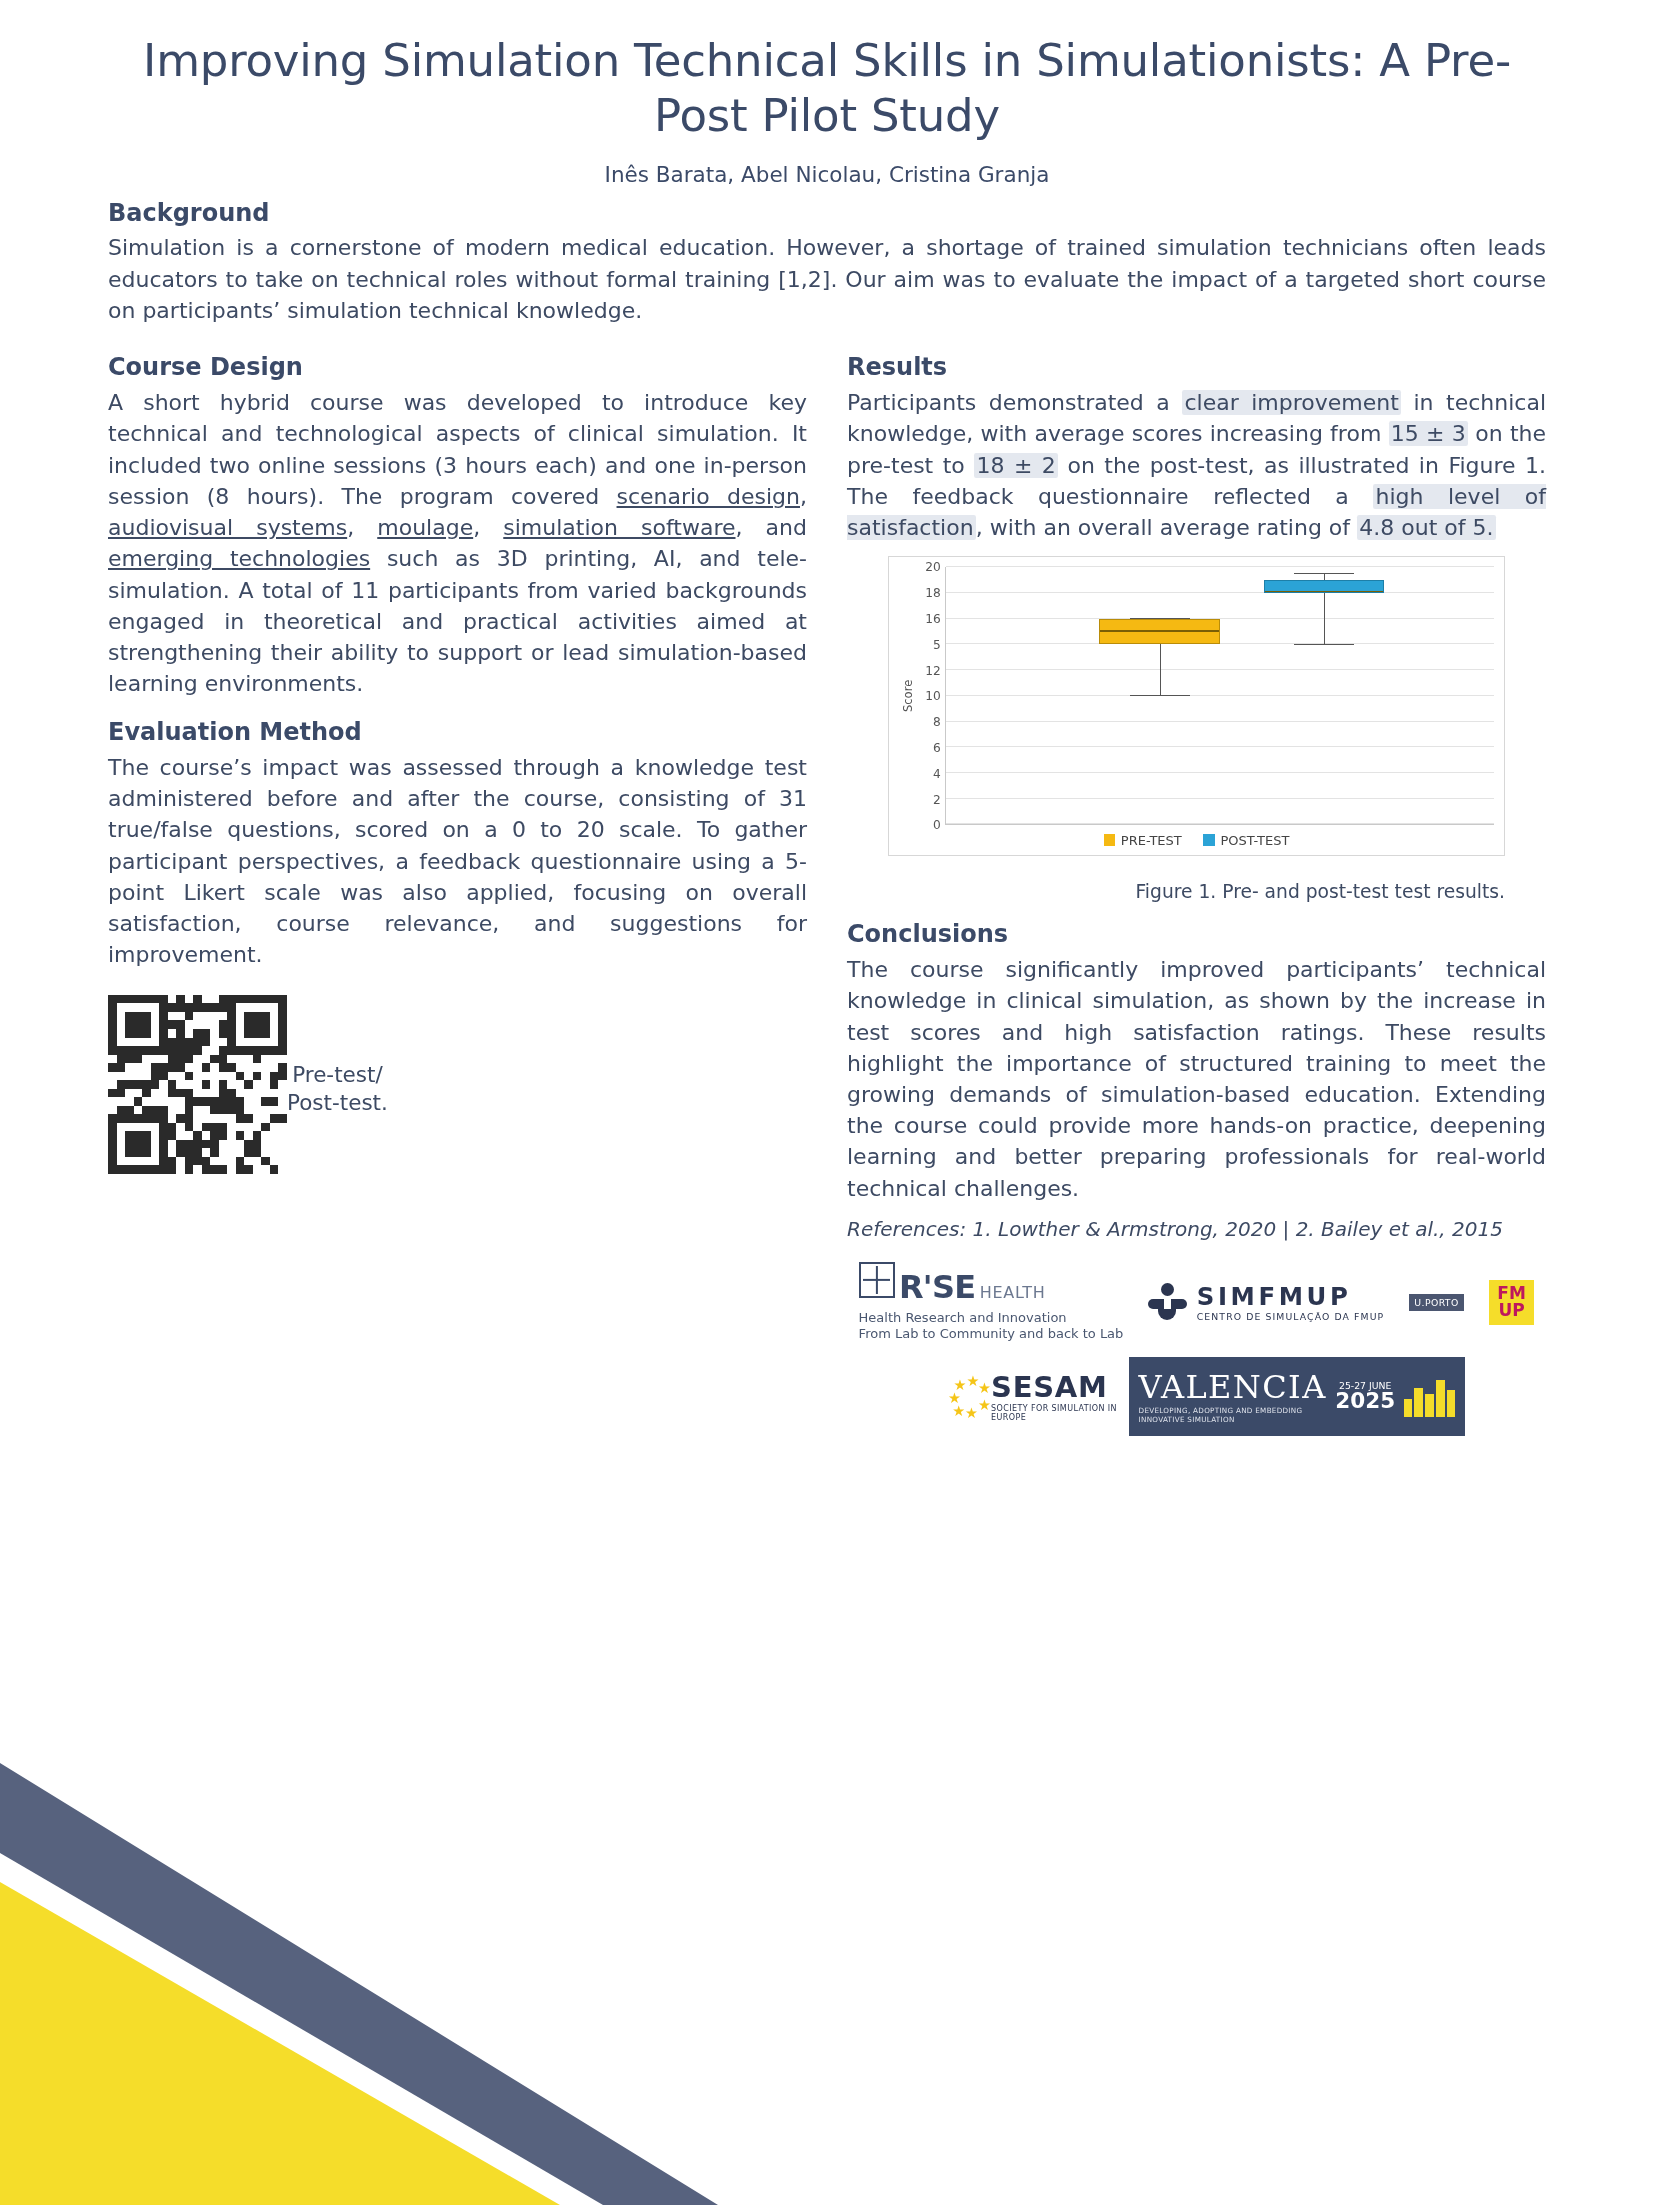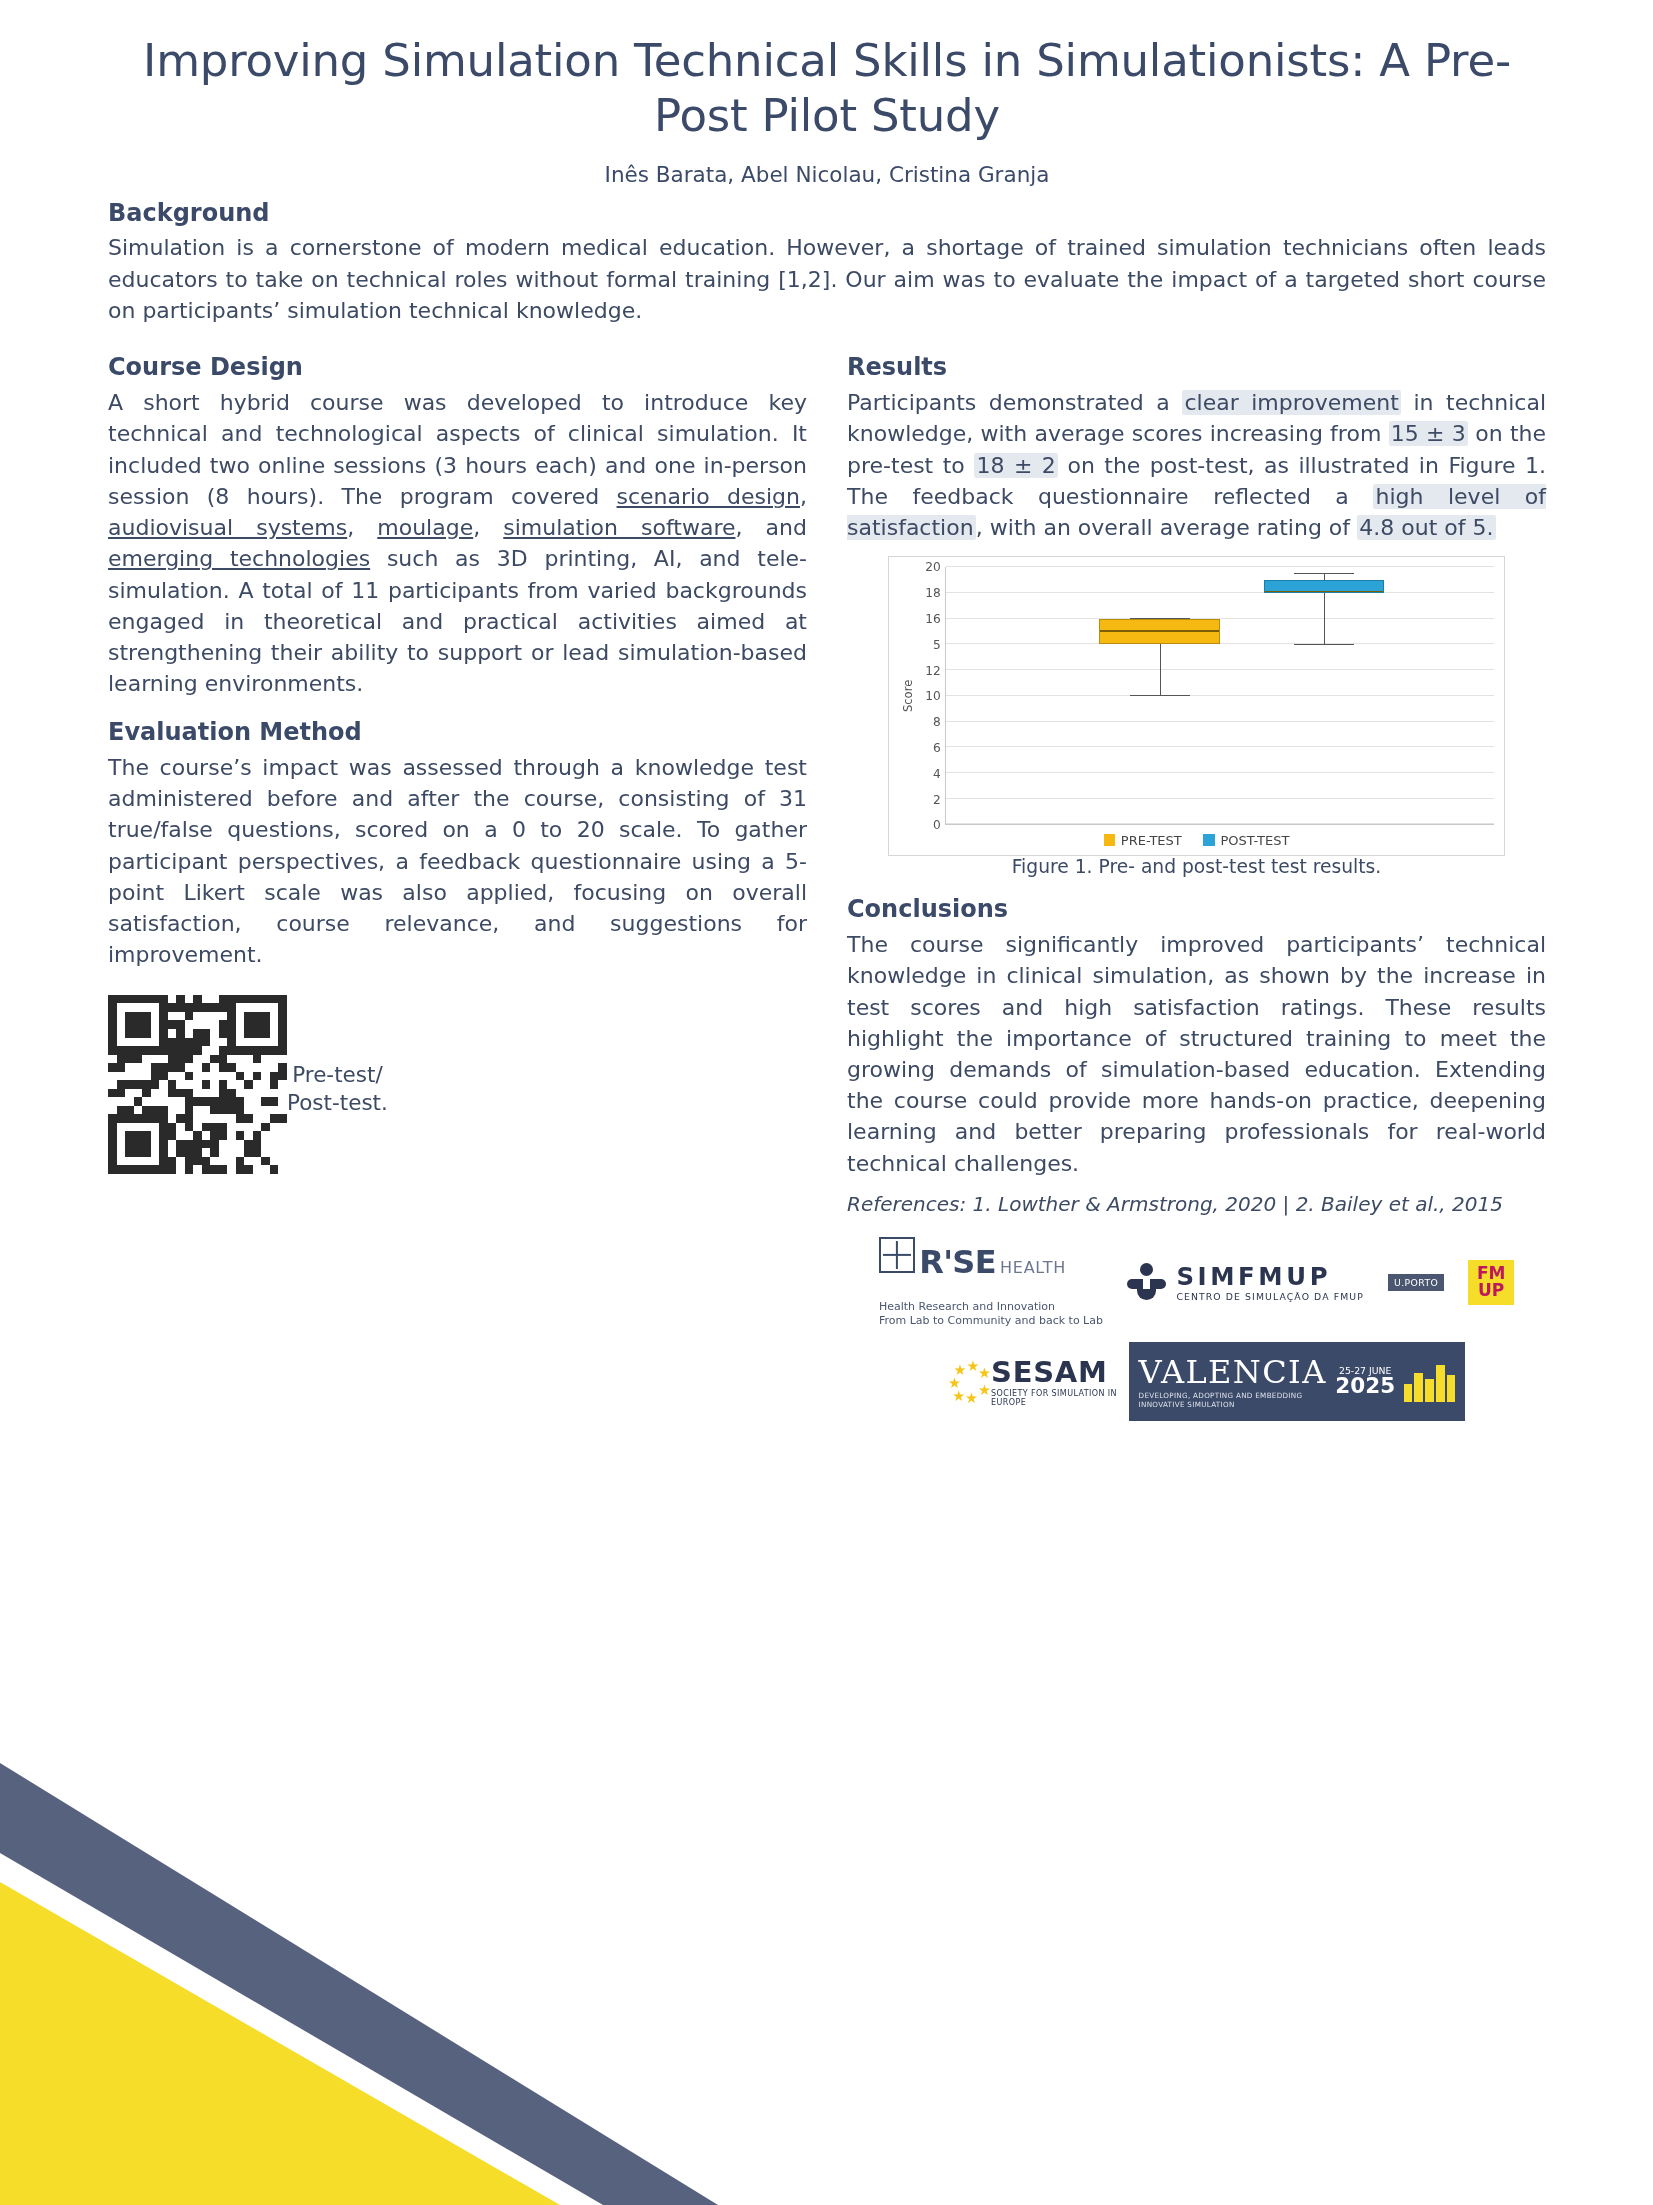--- a/index.html
+++ b/index.html
@@ -207,24 +207,24 @@
     display: flex;
     align-items: center;
     gap: 5.7px;
     font-size: 13px;
     color: #444;
   }
   .swatch { width: 11.5px; height: 11.5px; display: inline-block; }
   .swatch.pre { background: #f5b912; }
   .swatch.post { background: #2ba3d6; }
   .fig-caption {
-    text-align: center;
+    text-align: right;
     font-size: 18.7px;
     color: #3d4a63;
-    margin-top: 0;
+    margin-top: 25px;
     margin-bottom: 5.7px;
   }
 
   .refs {
     font-size: 20px;
     font-style: italic;
     color: #3d4a63;
     text-align: justify;
     line-height: 1.4;
     margin-top: 11.5px;
@@ -277,21 +277,21 @@
   .rise-mark::before{
     content:""; position:absolute; left:50%; top:2.2px; bottom:2.2px; width:2.2px;
     background:#3b4a68; transform:translateX(-50%);
   }
   .rise-mark::after{
     content:""; position:absolute; top:50%; left:2.2px; right:2.2px; height:2.2px;
     background:#3b4a68; transform:translateY(-50%);
   }
   .rise-word { font-size: 32px; font-weight: bold; color: #3b4a68; letter-spacing: -0.7px; }
   .rise-health { font-size: 16px; color: #6c7890; letter-spacing: 0.7px; }
-  .rise-sub { font-size: 11px; color: #4a5770; line-height: 1.25; margin-top: 19px; }
+  .rise-sub { font-size: 13px; color: #4a5770; line-height: 1.25; margin-top: 4px; }
 
   .simf { display: flex; align-items: center; gap: 10px; }
   .simf-mark { width: 39px; height: 39px; position: relative; }
   .simf-mark span {
     position:absolute; background:#2b3550; border-radius:50%;
   }
   .simf-text .simf-name { font-size: 24.4px; font-weight: bold; letter-spacing: 3.6px; color:#2b3550; }
   .simf-text .simf-sub { font-size: 9.3px; letter-spacing: 1.1px; color:#2b3550; }
 
   .up-box {

